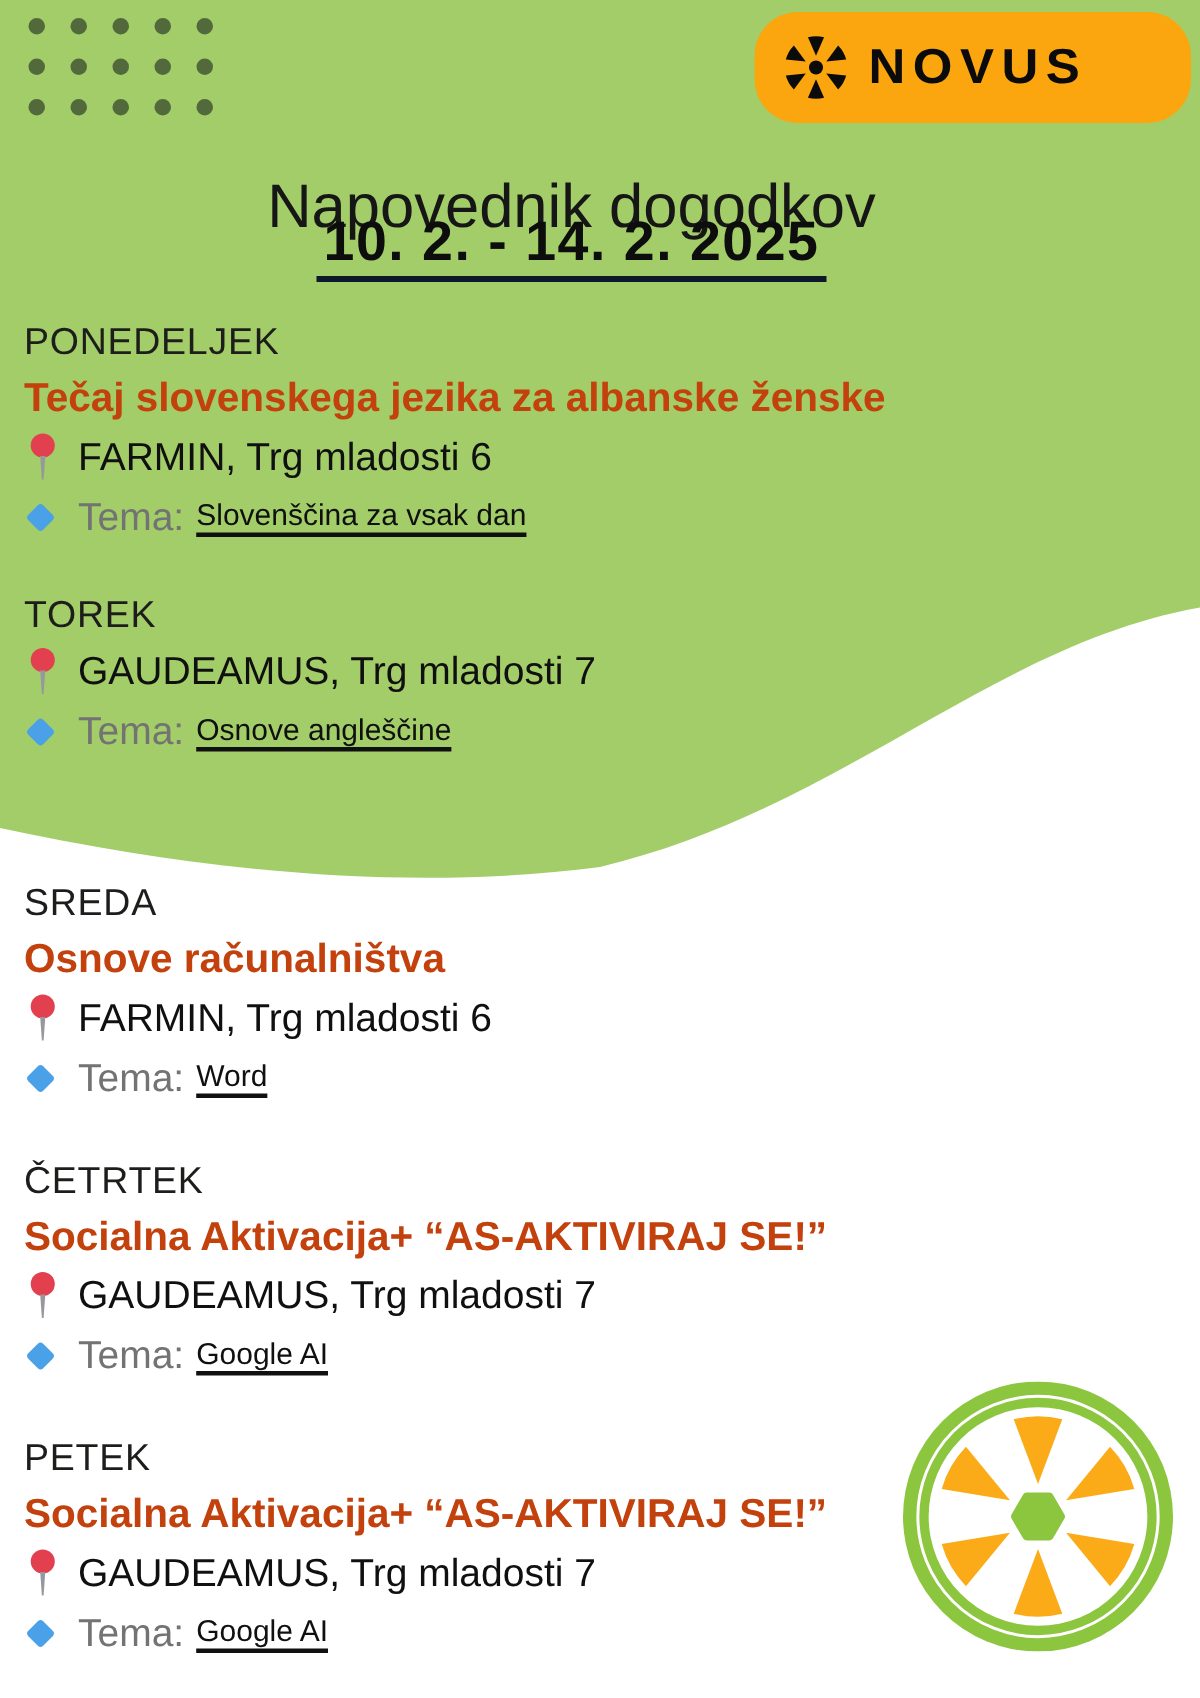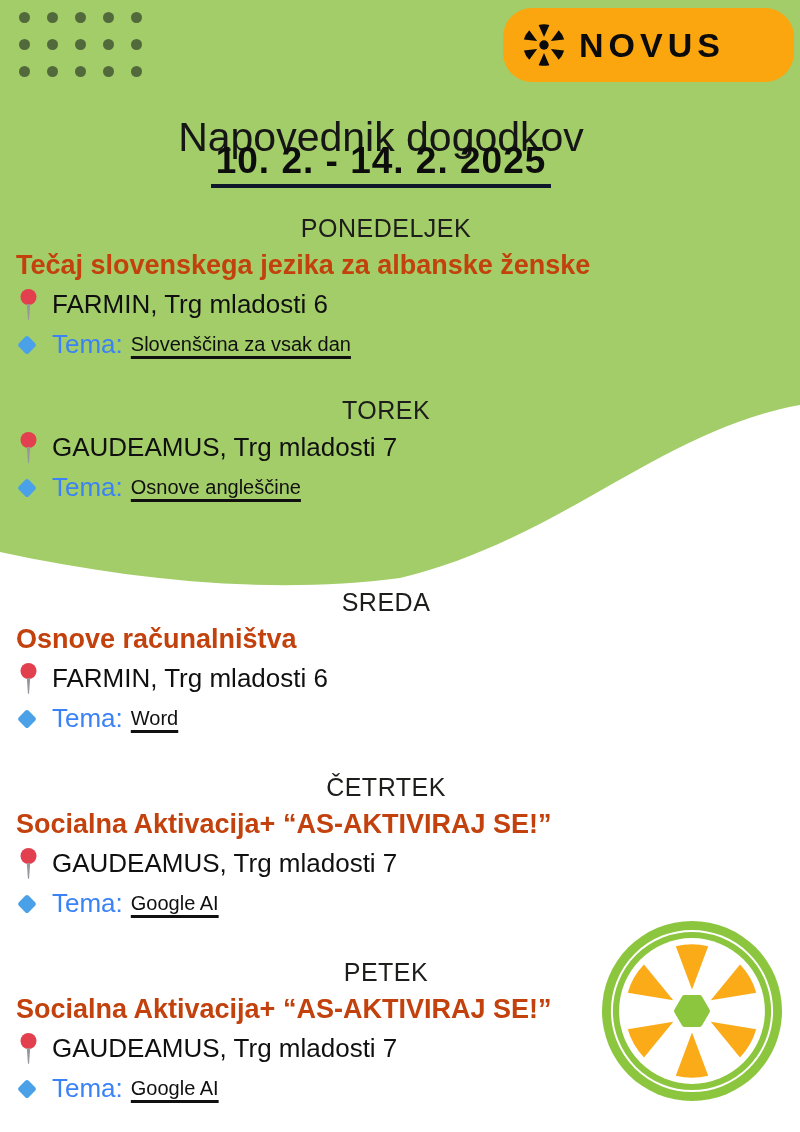--- a/index.html
+++ b/index.html
@@ -41,33 +41,33 @@
   }
   .date-line{
     position:absolute;top:140px;left:0;width:762px;z-index:2;text-align:center;
   }
   .date-underline{
     display:inline-block;font-size:37px;line-height:42px;font-weight:700;color:#0d0d0d;
     border-bottom:4px solid #0f172a;padding:0 5px 2px 5px;letter-spacing:1px;
   }
   
   .day{position:absolute;left:16px;width:740px;z-index:2;}
-  .day-label{font-size:25px;line-height:33px;font-weight:400;letter-spacing:0.5px;color:#1d1d1b;text-align:center;}
+  .day-label{font-size:25px;line-height:33px;font-weight:400;letter-spacing:0.5px;color:#1d1d1b;}
   .event-title{font-size:27px;line-height:37px;margin-top:2px;font-weight:700;color:#c2410c;white-space:pre-wrap;}
   .info-row{height:39px;margin-top:1px;display:flex;align-items:center;}
   .icon-cell{width:36px;flex:0 0 auto;display:flex;align-items:center;}
   .pin-svg{width:23px;height:34px;margin-left:1px;}
   .pin-head{fill:var(--pin_red);}
   .pin-stem{fill:var(--pin_stem_gray);}
   .diamond{
     width:14px;height:14px;margin-left:4px;border-radius:2.5px;
     background:var(--diamond_blue);transform:rotate(45deg);
   }
   .info-text{font-size:26px;color:#101010;}
-  .tema-label{font-size:26px;color:#3b82f6;}
+  .tema-label{font-size:26px;color:#737373;}
   .topic{
     font-size:20px;color:#101010;margin-left:8px;
     text-decoration:underline;text-decoration-thickness:2.5px;text-underline-offset:5px;
     text-decoration-color:#101010;
   }
   
   .wheel{position:absolute;left:602px;top:921px;width:180px;height:180px;z-index:1;}
   .wheel .ring{fill:var(--wheel_green);}
   .wheel .inner{fill:#ffffff;}
   .wheel .ringline{fill:none;stroke:#ffffff;stroke-width:2.2px;}

